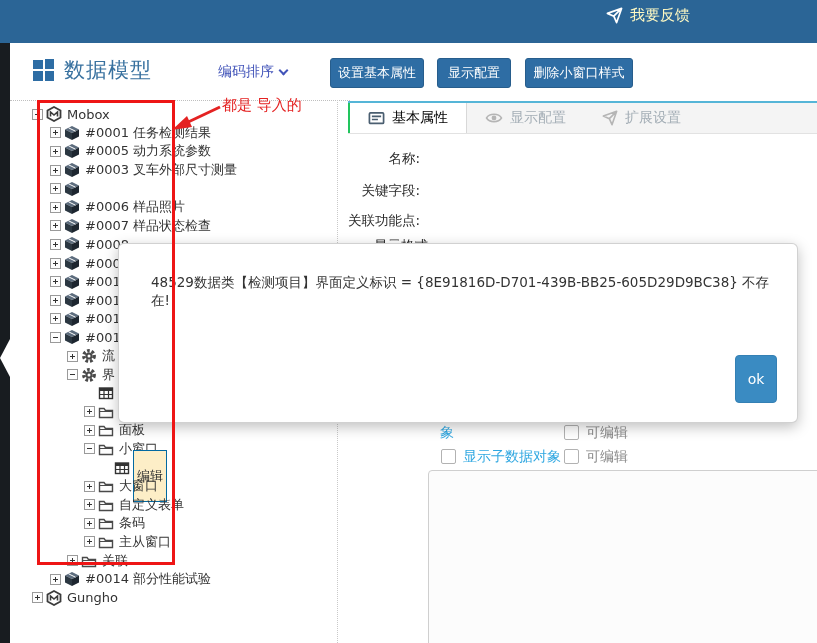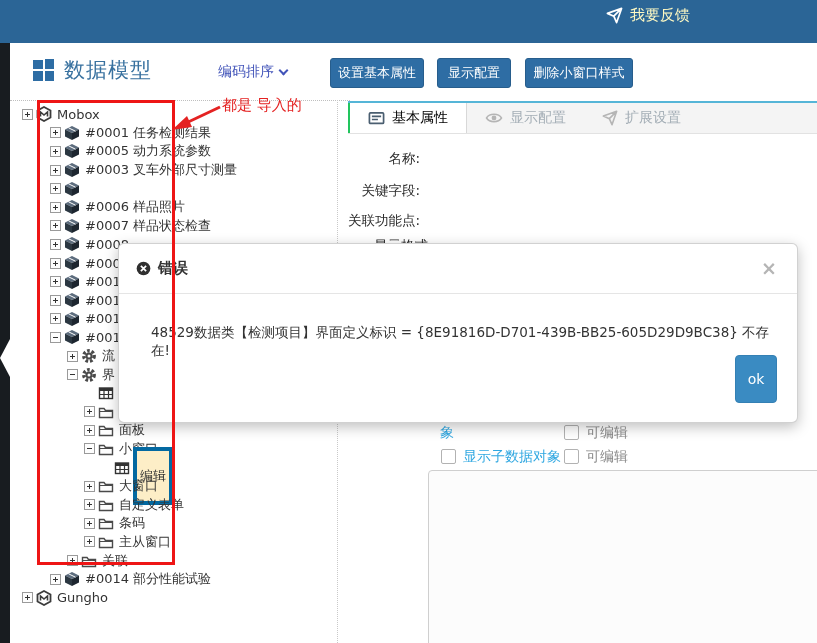--- a/index.html
+++ b/index.html
@@ -30,28 +30,28 @@
     cursor:pointer; font-family:inherit; }
   .hbtn1 { left:330px; width:94px; } .hbtn2 { left:437px; width:74px; } .hbtn3 { left:525px; width:108px; }
 
   
   .panel-topline { position:absolute; left:10px; top:100px; width:340px; border-top:1px dotted #bfbfbf; }
   .panel-vline { position:absolute; left:337px; top:100px; height:543px; border-left:1px dotted #c9c9c9; }
 
   
   .tree { position:absolute; left:22px; top:105px; width:315px; z-index:1; }
   .trow { display:flex; align-items:center; height:18.6px; gap:3px; font-size:13px; color:#333; white-space:nowrap; cursor:default; }
-  .lv0{} .lv1{margin-left:28px;} .lv2{margin-left:45px;} .lv3{margin-left:62px;} .lv4{margin-left:92px;}
+  .lv0{margin-left:10px;} .lv1{margin-left:28px;} .lv2{margin-left:45px;} .lv3{margin-left:62px;} .lv4{margin-left:92px;}
   .exp { position:relative; width:11px; height:11px; border:1px solid #9a9a9a; background:#fdfdfd; flex:none; }
   .exp::before { content:""; position:absolute; left:2px; right:2px; top:4px; height:1px; background:#333; }
   .exp.plus::after { content:""; position:absolute; top:2px; bottom:2px; left:4px; width:1px; background:#333; }
   .exp.hide { visibility:hidden; }
   .tico { width:16px; height:16px; flex:none; }
   .tlabel { padding:0 2px; }
-  .trow.selected .tlabel { background:#fdeec7; border:4px solid #0369a1; padding:16px 3px;margin-top:16px; }
+  .trow.selected .tlabel { background:#fdeec7; border:1px solid #0369a1; padding:16px 3px;margin-top:16px; }
 
   
   .tabstrip { position:absolute; left:348px; top:101px; width:469px; height:33px;
     background:#f4f4f4; border-top:2px solid #55b5d7; border-bottom:1px solid #e2e2e2; display:flex; z-index:1; }
   .tab { display:flex; align-items:center; gap:7px; font-size:14px; padding:0 18px; color:#a4aeb6; cursor:pointer; }
   .tab.active { background:#fff; color:#000000; border-left:2px solid #22c55e; border-right:1px solid #d8d8d8; }
   .formlabel { position:absolute; left:340px; width:80px; text-align:right; font-size:13.5px; color:#2b2b2b; z-index:1; }
   .fl-partial { position:absolute; left:374px; top:237px; width:76px; height:6px; overflow:hidden;
     font-size:13.5px; color:#2b2b2b; z-index:1; }
 
@@ -377,27 +377,20 @@
 <div class="frag-obj">象</div>
 <div class="cbx" style="left:564px;top:425px"></div>
 <div class="cb-lbl" style="left:586px;top:424px">可编辑</div>
 <div class="cbx" style="left:441px;top:449px"></div>
 <div class="link-lbl">显示子数据对象</div>
 <div class="cbx" style="left:564px;top:449px"></div>
 <div class="cb-lbl" style="left:586px;top:448px">可编辑</div>
 <div class="bigbox"></div>
 
 <div class="modal">
-  <div class="modal-head">
-    <svg width="15" height="15" viewBox="0 0 16 16">
-        <use href="#i-errcircle"></use>
-      </svg>
-    <span class="modal-title">错误</span>
-    <span class="modal-close">×</span>
-  </div>
   <div class="modal-body">48529数据类【检测项目】界面定义标识 = {8E91816D-D701-439B-BB25-605D29D9BC38} 不存在!</div>
   <button class="ok-btn">ok</button>
 </div>
 
 <div class="anno-rect"></div>
 <div class="anno-text">都是 导入的</div>
 <svg class="anno-arrow" width="60" height="36" viewBox="0 0 60 36">
   <path d="M52 7 L16 24" stroke="#e42222" stroke-width="3" fill="none"></path>
   <polygon points="4,30 19,16 24,27" fill="#e42222"></polygon>
 </svg>

